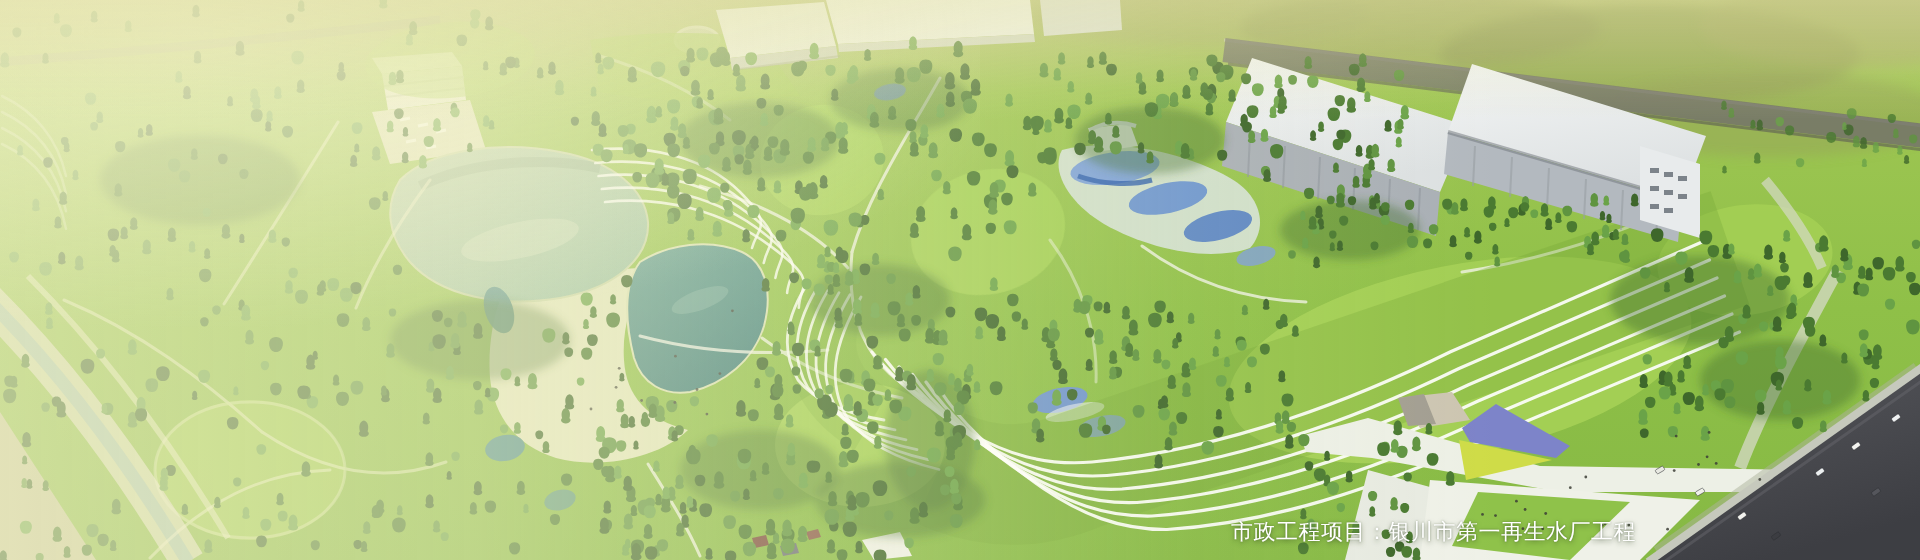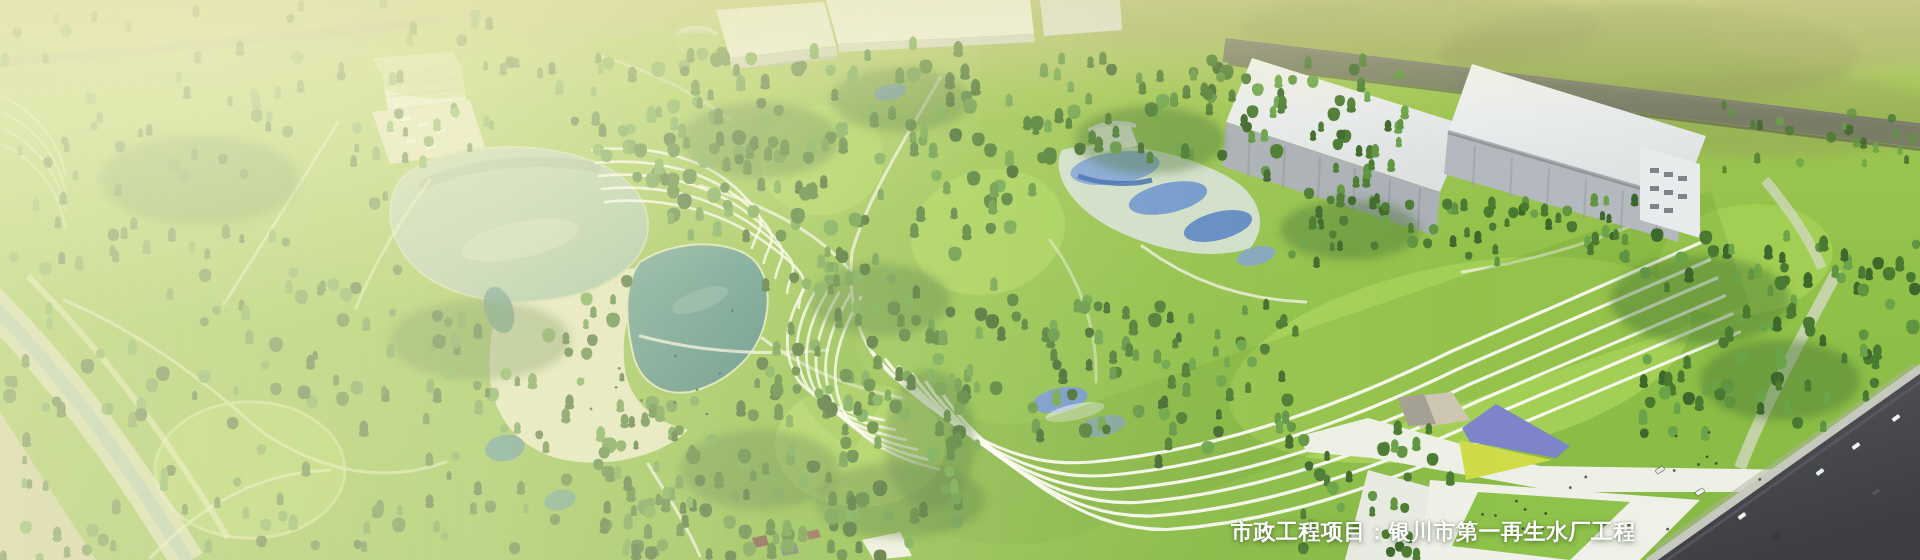--- a/index.html
+++ b/index.html
@@ -1320,14 +1320,14 @@
         <circle cx="1676.2" cy="436.1" r="1.4" fill="#3c3e36" opacity="0.85"></circle>
         <circle cx="1759.8" cy="479.5" r="1.4" fill="#3c3e36" opacity="0.85"></circle>
         <circle cx="1698.5" cy="464.5" r="1.4" fill="#3c3e36" opacity="0.85"></circle>
       </g>
 
     <rect x="0" y="0" width="1920" height="560" fill="url(#washGrad)"></rect>
     <rect x="0" y="0" width="980" height="330" fill="url(#cornerWash)"></rect>
     <rect x="0" y="0" width="1920" height="120" fill="url(#topHaze)"></rect>
   </svg>
 
-  <div class="caption" style="color: rgb(255, 255, 255); font-weight: bold;">市政工程项目：银川市第一再生水厂工程</div>
+  <div class="caption" style="color: rgb(255, 255, 255);">市政工程项目：银川市第一再生水厂工程</div>
 </div>
 
 </body></html>

